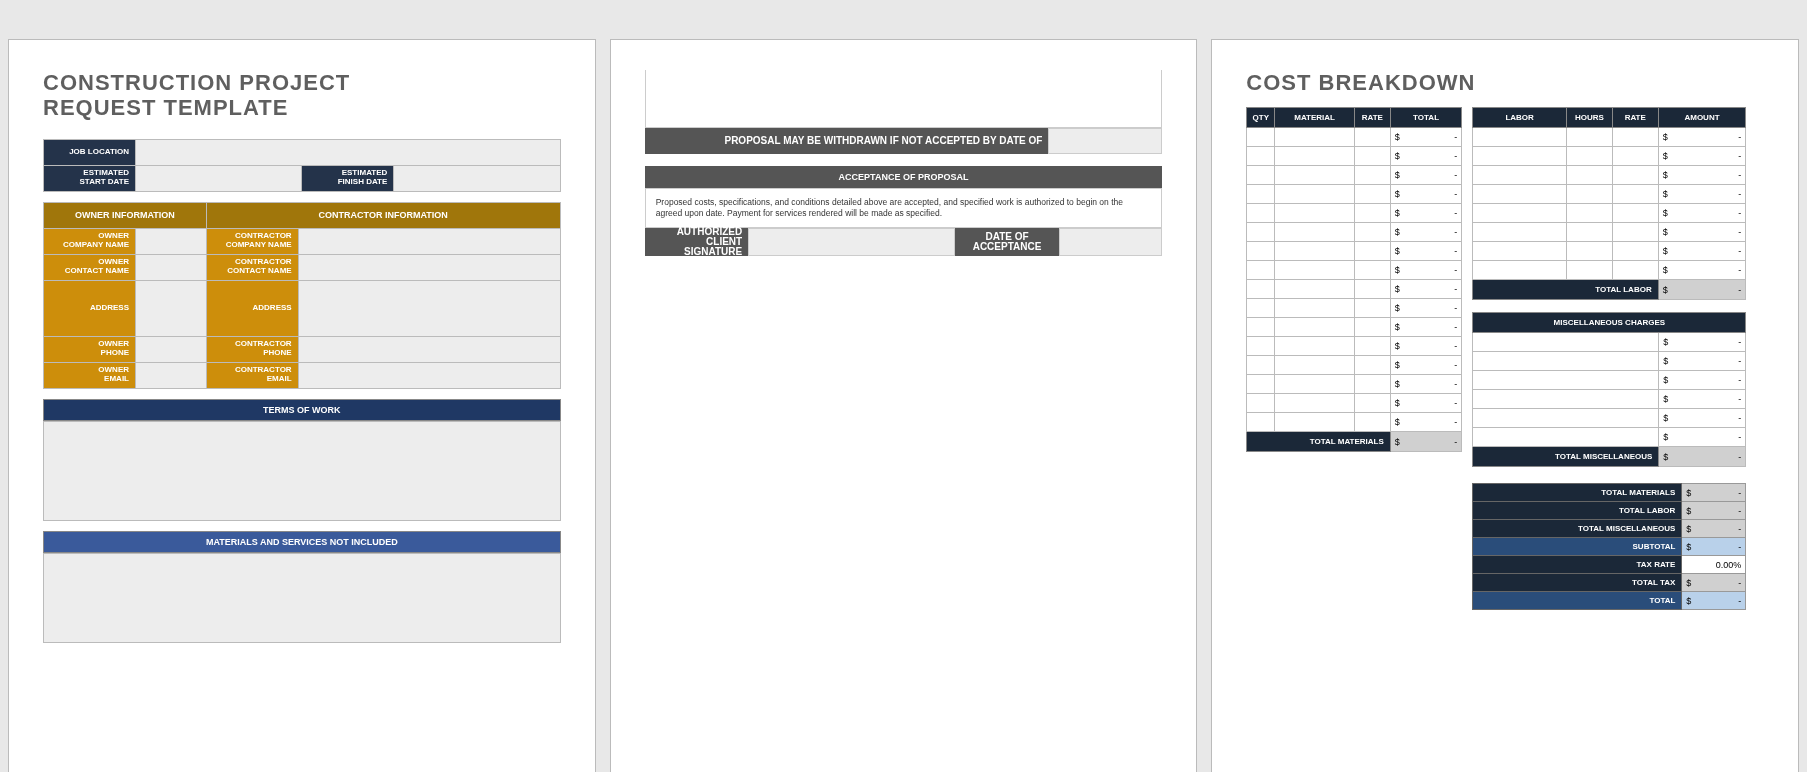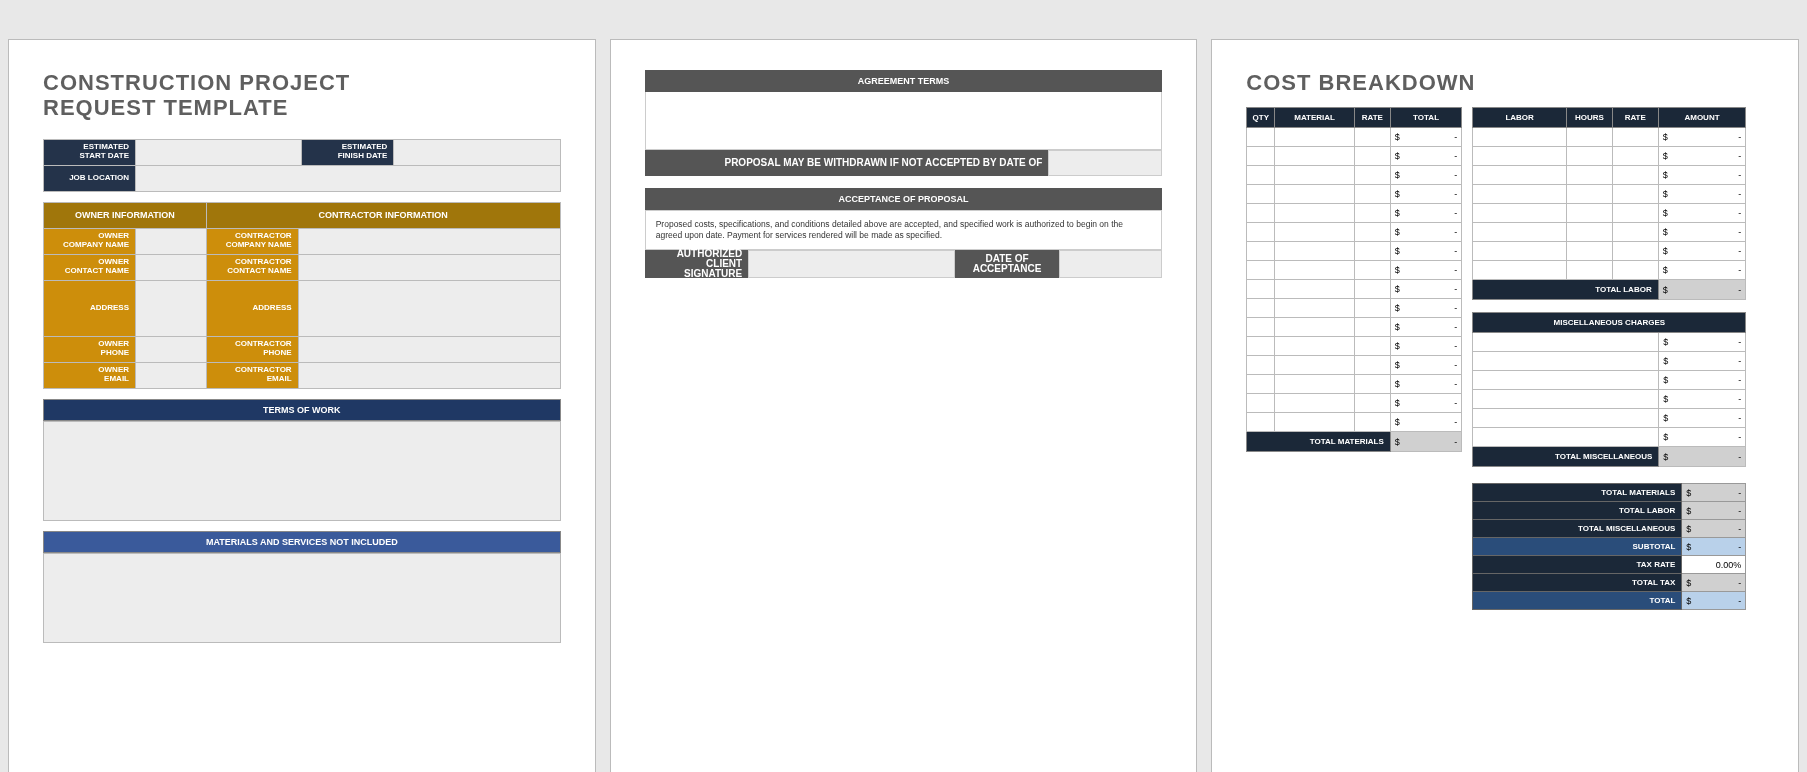--- a/index.html
+++ b/index.html
@@ -77,30 +77,30 @@
 
   <div class="page">
     <h1 class="title">
       <span>CONSTRUCTION PROJECT</span><br>
       <span>REQUEST TEMPLATE</span>
     </h1>
 
     <table class="hdrtbl">
       <tbody>
       <tr>
+        <td class="lbl-navy">JOB LOCATION</td>
+        <td class="val" colspan="3"></td>
+      </tr>
+      <tr>
         <td class="lbl-navy" style="white-space:pre-line">ESTIMATED
 START DATE</td>
         <td class="val"></td>
         <td class="lbl-navy" style="white-space:pre-line;width:92px">ESTIMATED
 FINISH DATE</td>
         <td class="val"></td>
-      </tr>
-      <tr>
-        <td class="lbl-navy">JOB LOCATION</td>
-        <td class="val" colspan="3"></td>
       </tr>
     </tbody>
       </table>
 
     <div style="height:10px"></div>
 
     <table class="hdrtbl">
       <tbody>
           <tr>
         <td class="section-gold" colspan="2">OWNER INFORMATION</td>
@@ -149,21 +149,20 @@
     <div style="height:10px"></div>
     <div class="section-darkblue" style="display:flex;align-items:center;justify-content:center">TERMS OF WORK</div>
     <div class="bigbox h1"></div>
 
     <div style="height:10px"></div>
     <div class="section-midblue" style="display:flex;align-items:center;justify-content:center">MATERIALS AND SERVICES NOT INCLUDED</div>
     <div class="bigbox h2"></div>
   </div>
 
   <div class="page">
-    <div class="sec-grey">AGREEMENT TERMS</div>
     <div style="height:58px;border:1px solid #ccc;border-top:none;background:#fff"></div>
 
     <div class="p2row" style="height:26px">
       <div class="p2lbl" style="flex:0 0 78%">PROPOSAL MAY BE WITHDRAWN IF NOT ACCEPTED BY DATE OF</div>
       <div class="p2val"></div>
     </div>
 
     <div style="height:12px"></div>
     <div class="sec-grey">ACCEPTANCE OF PROPOSAL</div>
     <div class="p2text">Proposed costs, specifications, and conditions detailed above are accepted, and specified work is authorized to begin on the agreed upon date.  Payment for services rendered will be made as specified.</div>

